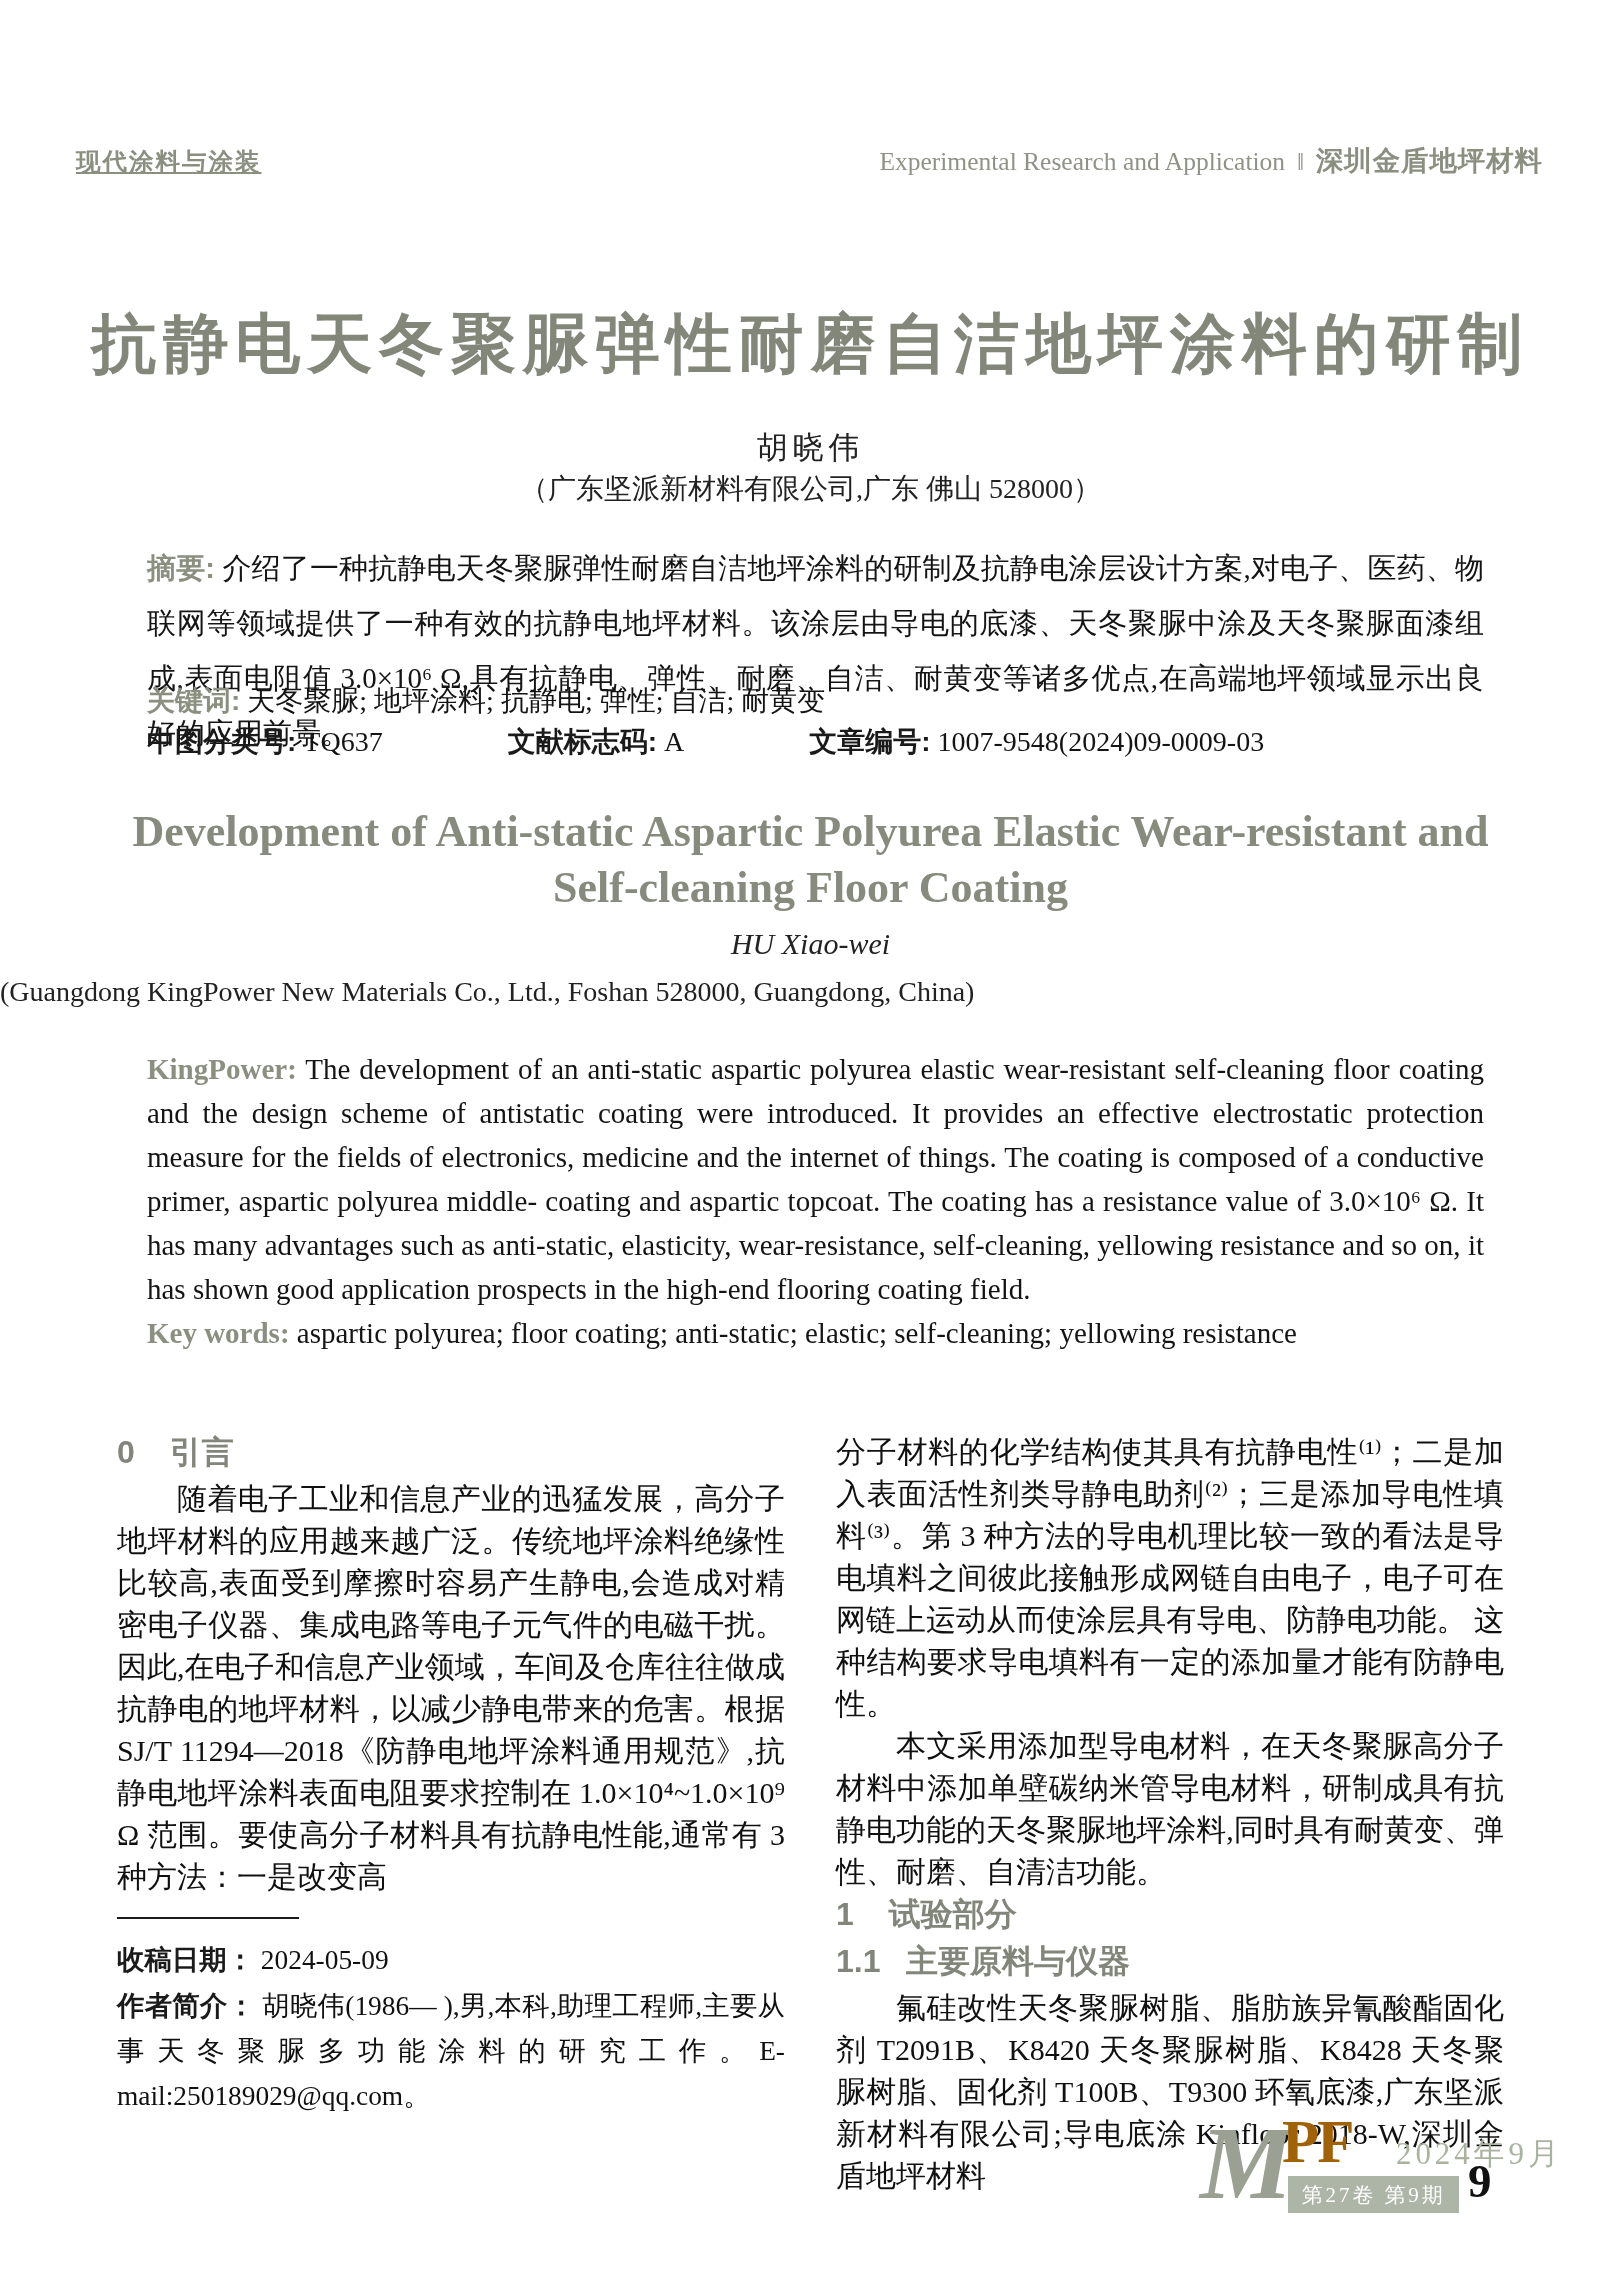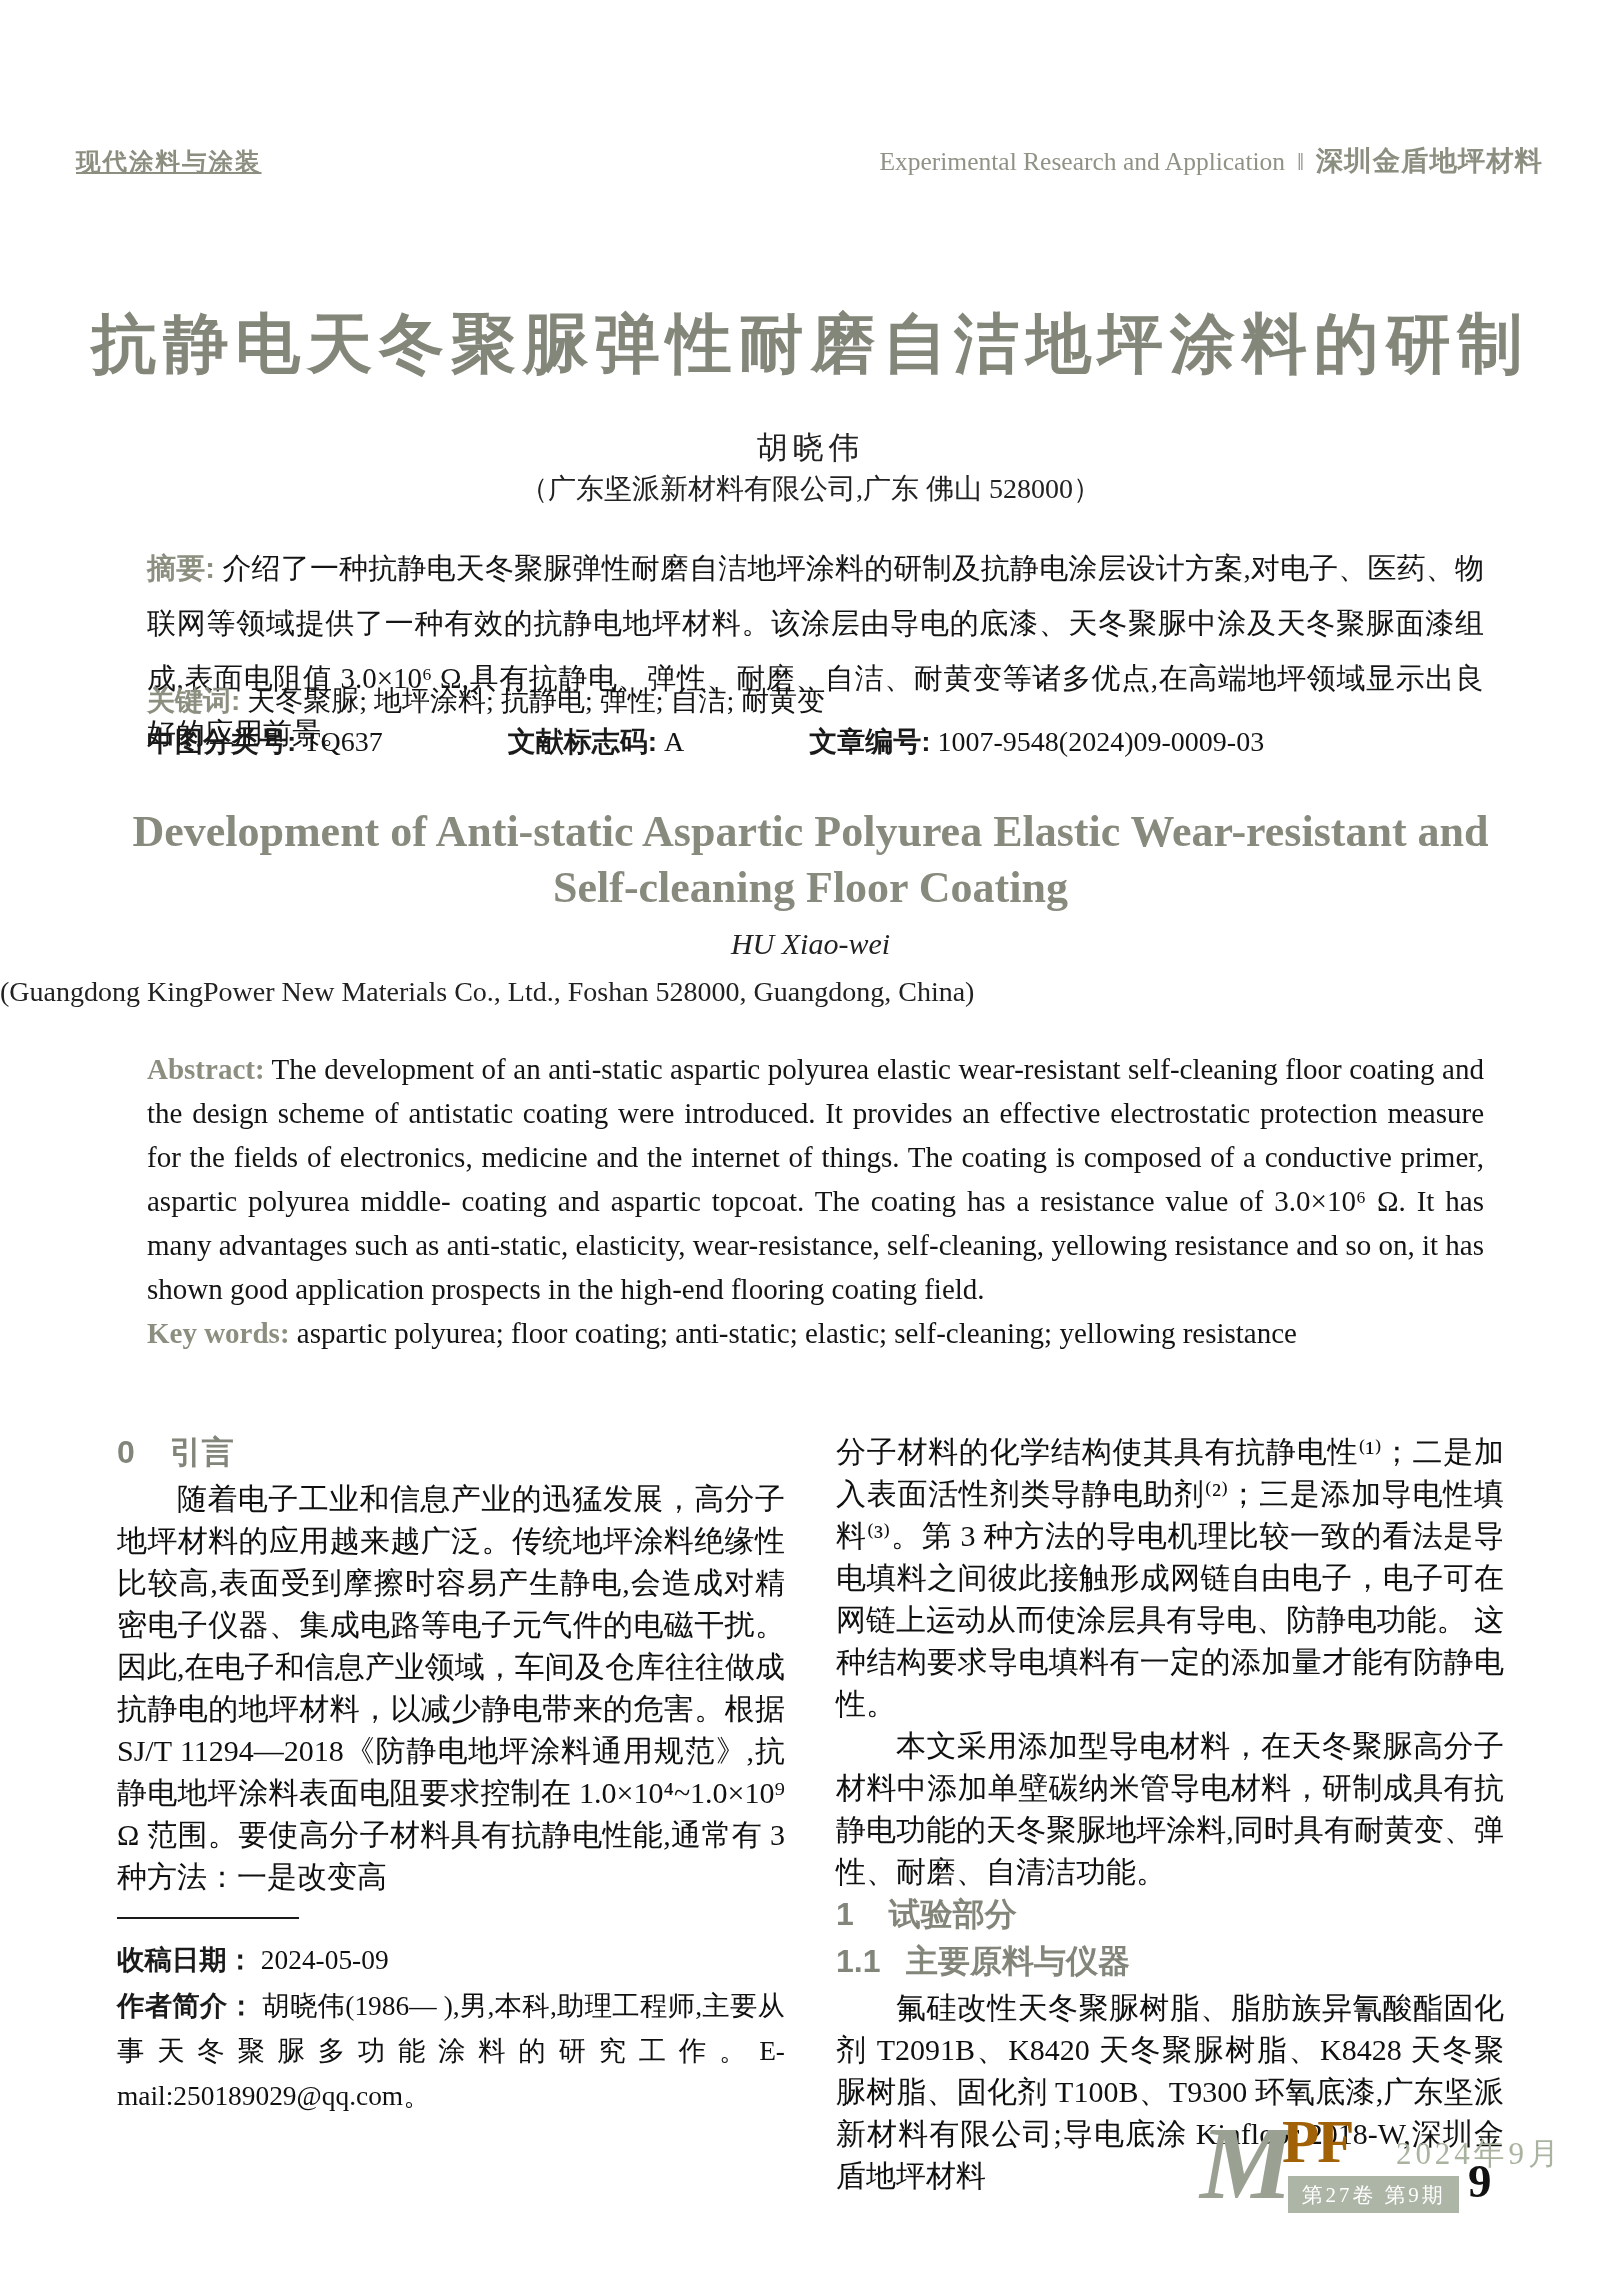--- a/index.html
+++ b/index.html
@@ -123,21 +123,21 @@
 
   <div class="title-en">
     <div>Development of Anti-static Aspartic Polyurea Elastic Wear-resistant and</div>
     <div>Self-cleaning Floor Coating</div>
   </div>
   <div class="author-en">HU Xiao-wei</div>
   <div class="affil-en">(Guangdong KingPower New Materials Co., Ltd., Foshan 528000, Guangdong, China)</div>
 
   <div class="abs-en">
     <div>
-      <span class="lbl-accent">Abstract:</span>
+      <span class="lbl-accent">KingPower:</span>
       <span>The development of an anti-static aspartic polyurea elastic wear-resistant self-cleaning floor coating and the design scheme of antistatic coating were introduced. It provides an effective electrostatic protection measure for the fields of electronics, medicine and the internet of things. The coating is composed of a conductive primer, aspartic polyurea middle- coating and aspartic topcoat. The coating has a resistance value of 3.0×10⁶ Ω. It has many advantages such as anti-static, elasticity, wear-resistance, self-cleaning, yellowing resistance and so on, it has shown good application prospects in the high-end flooring coating field.</span>
     </div>
     <div class="kw-en">
       <span class="lbl-accent">Key words:</span>
       <span>aspartic polyurea; floor coating; anti-static; elastic; self-cleaning; yellowing resistance</span>
     </div>
   </div>
 
   <div class="columns">
 

